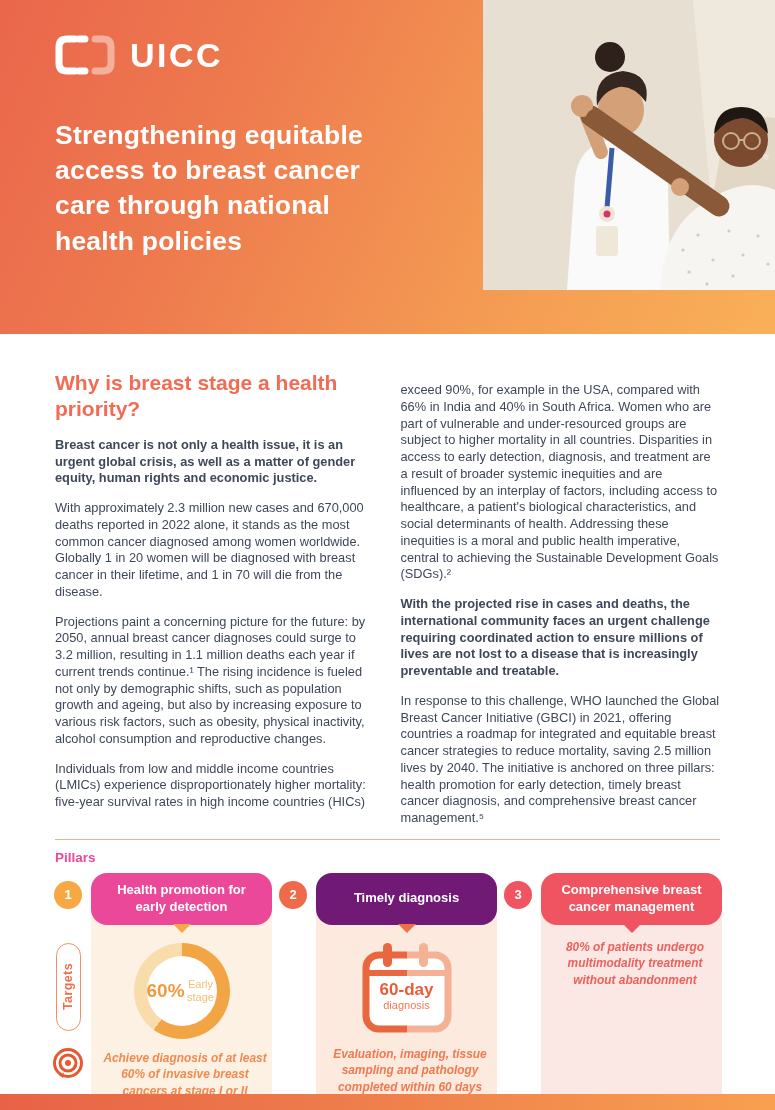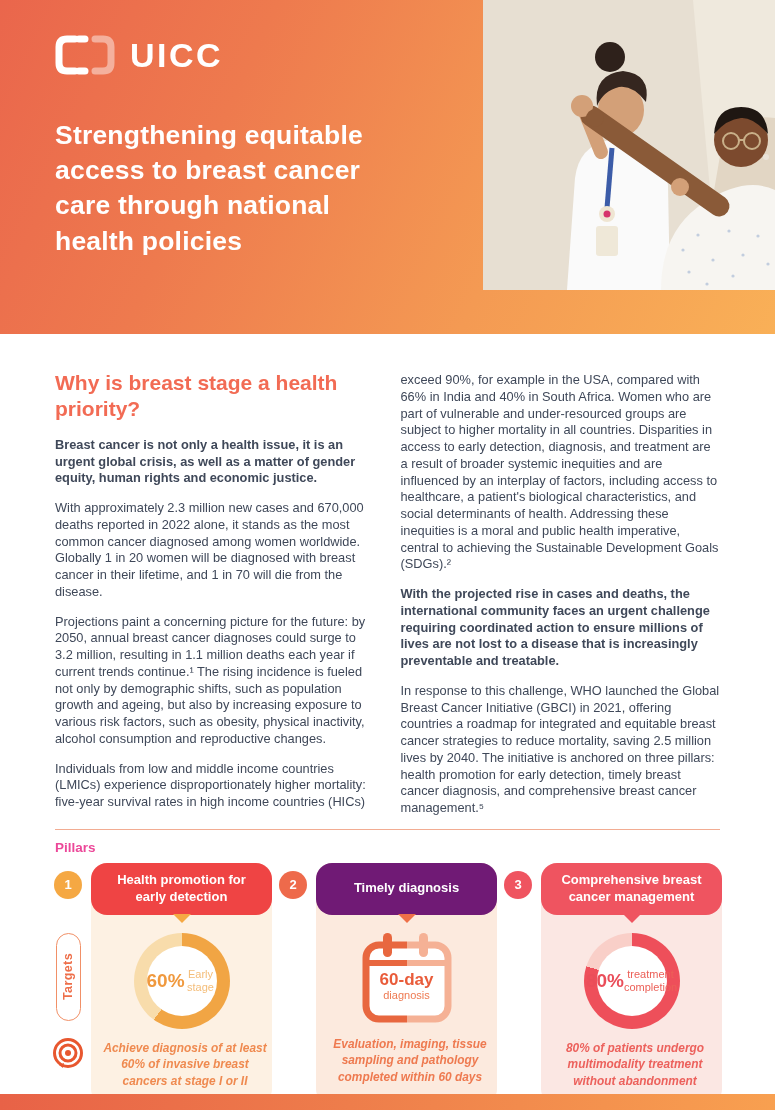--- a/index.html
+++ b/index.html
@@ -22,21 +22,21 @@
     position:absolute; left:55px; top:118px; width:355px; margin:0;
     color:#ffffff; font-size:26.5px; font-weight:700; line-height:1.33; letter-spacing:0.2px;
   }
   .hero-photo { position:absolute; top:0; right:0; width:292px; height:290px; }
   .hero-photo svg { display:block; width:100%; height:100%; }
 
   
   .columns { display:flex; gap:26px; margin:36px 55px 0; }
   .col { flex:1; min-width:0; }
   .section-heading { margin:0 0 14px; color:#f26b54; font-size:21px; font-weight:700; line-height:1.26; }
-  .col p { margin:2px 0 13px; color:#3f4859; font-size:12.8px; line-height:1.31; }
+  .col p { margin:12px 0 13px; color:#3f4859; font-size:12.8px; line-height:1.31; }
   .col p.bold { font-weight:700; }
   .col p:last-child { margin-bottom:0; }
 
   .divider { border:none; border-top:1px solid #f2ac92; margin:12px 55px 0; }
 
   
   .pillars { margin:10px 53px 0; }
   .pillars-label { color:#ec4899; font-size:13.5px; font-weight:700; margin:0 0 8px 2px; }
   .pillars-grid { display:flex; justify-content:space-between; }
   .pillar-unit { display:flex; width:219px; }
@@ -66,21 +66,21 @@
   .card-header {
     border-radius:16px; min-height:52px; box-sizing:border-box; padding:6px 10px; position:relative;
     display:flex; align-items:center; justify-content:center; text-align:center;
     color:#ffffff; font-weight:700; font-size:13px; line-height:1.3;
   }
   .card-header::after {
     content:""; position:absolute; bottom:-8px; left:50%; transform:translateX(-50%);
     width:0; height:0; border-left:9px solid transparent; border-right:9px solid transparent;
     border-top:9px solid transparent;
   }
-  .unit1 .card-header { background:#ef4444; } .unit1 .card-header::after { border-top-color:#f5a843; }
+  .unit1 .card-header { background:#ec4899; } .unit1 .card-header::after { border-top-color:#f5a843; }
   .unit2 .card-header { background:#701a75; } .unit2 .card-header::after { border-top-color:#ee7048; }
   .unit3 .card-header { background:#ef5460; } .unit3 .card-header::after { border-top-color:#ef5460; }
 
   .card-body { padding:14px 10px 15px; text-align:center; }
   .donut { width:96px; height:96px; border-radius:50%; margin:4px auto 11px; position:relative; }
   .donut-hole {
     position:absolute; inset:13px; border-radius:50%; background:#ffffff;
     display:flex; flex-direction:row; align-items:center; justify-content:center;
   }
   .donut-value { font-size:19px; font-weight:700; line-height:1.05; }
@@ -261,26 +261,20 @@
           </div>
         </div>
 
         <div class="pillar-unit unit3">
           <div class="rail">
             <div class="badge">3</div>
           </div>
           <div class="card">
             <div class="card-header">Comprehensive breast cancer management</div>
             <div class="card-body">
-              <div class="donut" style="background: conic-gradient(rgb(238, 79, 90) 0deg, rgb(238, 79, 90) 288deg, rgb(249, 207, 200) 288deg, rgb(249, 207, 200) 360deg);">
-                <div class="donut-hole">
-                  <span class="donut-value">80%</span>
-                  <span class="donut-caption">treatment completion</span>
-                </div>
-              </div>
               <p class="card-desc">80% of patients undergo multimodality treatment without abandonment</p>
             </div>
           </div>
         </div>
 
       </div>
     </section>
 
     <footer class="footer">
       <span>Strengthening equitable access to breast cancer care through national health policies</span>

